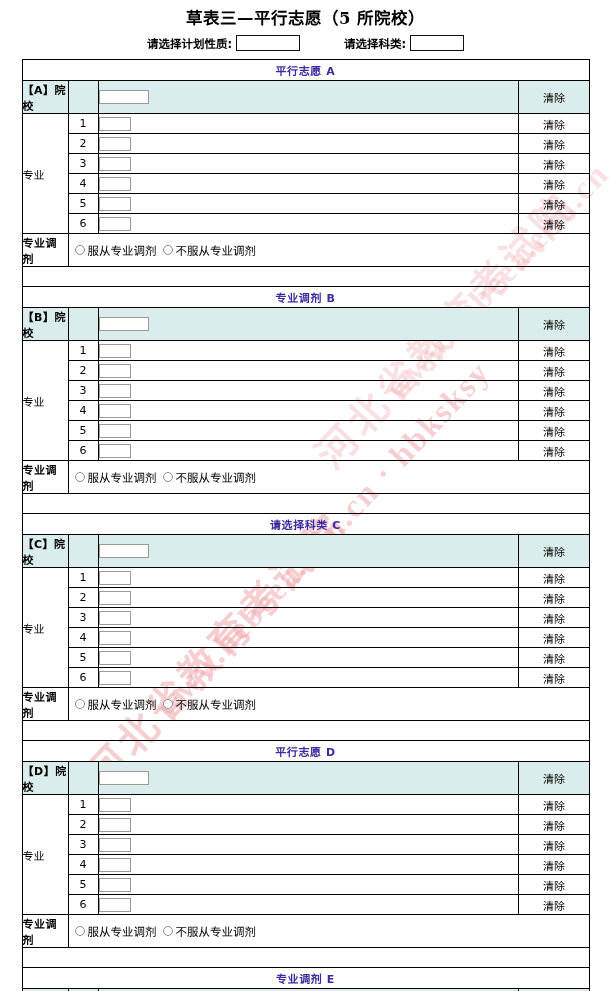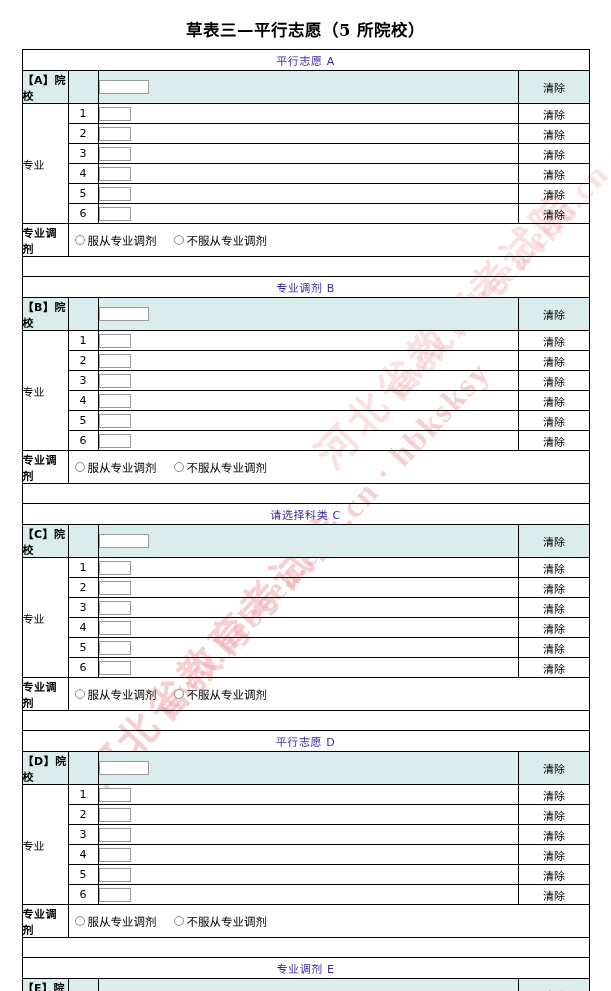--- a/index.html
+++ b/index.html
@@ -50,21 +50,21 @@
     position: relative;
     z-index: 10;
     width: 611px;
   }
   #title {
     text-align: center;
     font-family: "DejaVu Serif", "Liberation Serif", serif;
     font-weight: bold;
     font-size: 16.5px;
     letter-spacing: .5px;
-    padding-top: 20px;
+    padding-top: 8px;
     line-height: 22px;
   }
   #selectors {
     display: flex;
     justify-content: center;
     align-items: center;
     gap: 44px;
     margin-top: 4px;
     height: 18px;
   }
@@ -103,21 +103,21 @@
     height: 19px;
     background: transparent;
   }
   col.c-label  { width: 46px; }
   col.c-num    { width: 30px; }
   col.c-field  { width: 420px; }
   col.c-clear  { width: 70px; }
 
   .sec-head {
     text-align: center;
-    font-weight: normal;
+    font-weight: bold;
     color: #3c2b9e;
     font-size: 11.5px;
     height: 20px !important;
     letter-spacing: .6px;
   }
   .tint { background: #daeceb !important; }
 
   .lbl {
     text-align: left;
     font-weight: bold;
@@ -147,21 +147,21 @@
     background: #fff;
     height: 12px;
     vertical-align: middle;
   }
   .inp-school { width: 48px; }
   .inp-major  { width: 30px; }
 
   .radio-wrap {
     display: flex;
     align-items: center;
-    gap: 11px;
+    gap: 0;
     padding-left: 6px;
     height: 19px;
   }
   .radio-item {
     display: flex;
     align-items: center;
     gap: 3px;
     margin-right: 6px;
     font-size: 11.5px;
     cursor: pointer;
@@ -188,20 +188,30 @@
   <div class="wm-line wm-cn" style="left:70px; top:760px; transform: rotate(-47deg);">河北省教育考试院</div>
   <div class="wm-line wm-en" style="left:148px; top:700px; transform: rotate(-47deg);">www.hebeea.edu.cn · hbksksy</div>
   <div class="wm-line wm-cn" style="left:300px; top:440px; transform: rotate(-47deg); opacity:.35;">河北省教育考试院</div>
   <div class="wm-line wm-en" style="left:378px; top:382px; transform: rotate(-47deg); opacity:.35;">www.hebeea.edu.cn · hbksksy</div>
 </div>
 
 <div id="page">
 
   <div id="title">草表三—平行志愿（5 所院校）</div>
 
+  <div id="selectors">
+    <div class="sel-group">
+      <span class="sel-label">请选择计划性质:</span>
+      <span class="sel-box"></span>
+    </div>
+    <div class="sel-group">
+      <span class="sel-label">请选择科类:</span>
+      <span class="sel-box narrow"></span>
+    </div>
+  </div>
 
   <table id="form-table">
     <colgroup>
       <col class="c-label">
         <col class="c-num">
         <col class="c-field">
         <col class="c-clear">
     </colgroup>
     <tbody id="table-body">
         <tr>

